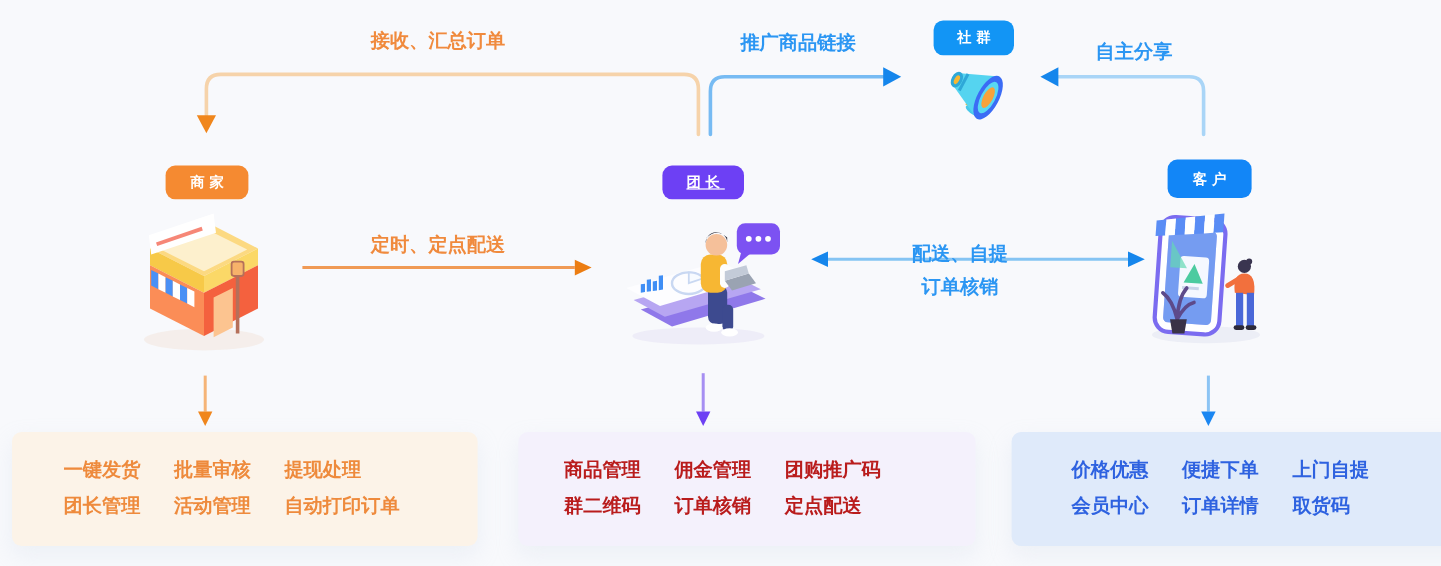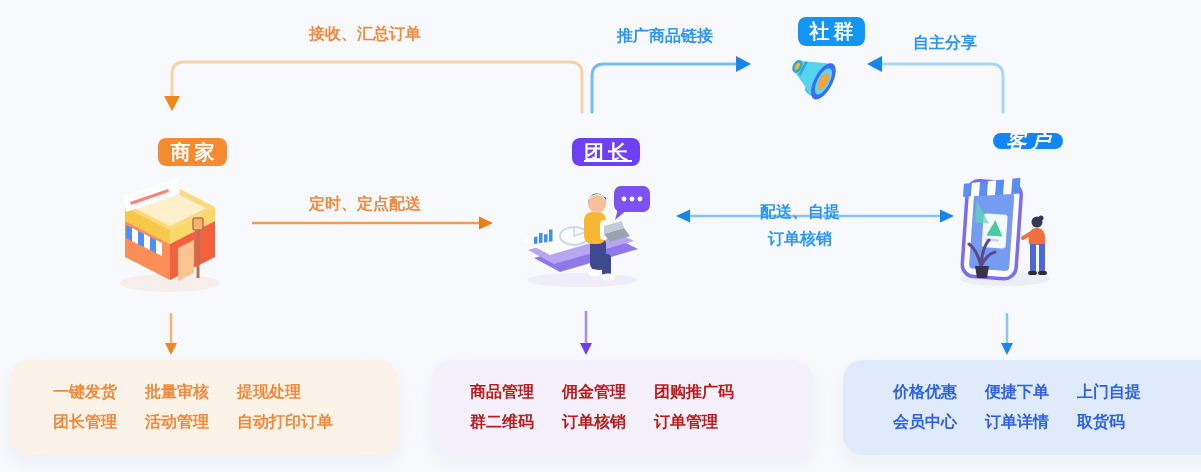--- a/index.html
+++ b/index.html
@@ -14,44 +14,43 @@
     overflow:hidden;
   }
   .abs{position:absolute;}
   svg{display:block;}
   
   .connectors{position:absolute;left:0;top:0;width:1201px;height:472px;pointer-events:none;}
   
   .badge{
     position:absolute;
     display:flex;align-items:center;justify-content:center;
-    color:#fff;font-size:20px;font-weight:bold;
+    color:#fff;font-size:12px;font-weight:bold;
     letter-spacing:4px;text-indent:4px;
     border-radius:8px;
-    margin-left:20px;
   }
   .badge-merchant{left:138px;top:138px;width:69px;height:28px;background:#f58a31;text-align:right;}
   .badge-leader{left:552px;top:138px;width:68px;height:28px;background:#6d40f4;text-decoration:underline;}
-  .badge-customer{left:973px;top:133px;width:70px;height:16px;background:#1286f7;font-style:italic;}
+  .badge-customer{left:973px;top:133px;width:70px;height:32px;background:#1286f7;}
   .badge-community{left:778px;top:17px;width:67px;height:29px;background:#1295f5;}
   
   .flow-label{
     position:absolute;font-size:16px;font-weight:bold;text-align:center;
   }
   .lbl-orange{color:#f08a3d;}
   .lbl-blue{color:#2b96f3;}
   .lbl-receive{left:280px;top:24px;width:170px;}
   .lbl-promote{left:590px;top:26px;width:150px;}
   .lbl-share{left:870px;top:33px;width:150px;}
   .lbl-schedule{left:280px;top:194px;width:170px;}
   .lbl-delivery{left:720px;top:185px;width:160px;margin-top:17px;}
   .lbl-verify{left:720px;top:229px;width:160px;}
   
   .panel{
-    position:absolute;top:360px;height:95px;border-radius:20px;
+    position:absolute;top:360px;height:95px;border-radius:8px;
     display:flex;flex-direction:column;justify-content:center;
     gap:9px;font-size:16px;font-weight:bold;
     box-shadow:0 8px 18px rgba(205,214,233,.25);
   }
   .panel .row{display:flex;gap:28px;}
   .panel-merchant{left:10px;width:345px;background:#fcf3e8;color:#ee8a3c;padding-left:43px;}
   .panel-leader{left:432px;width:343px;background:#f4f1fc;color:#b91c1c;padding-left:38px;}
   .panel-customer{left:843px;width:347px;background:#dfeafa;color:#2e62e0;padding-left:50px;}
   .panel span{white-space:nowrap;}
 </style>
@@ -238,21 +237,21 @@
 
   <div class="panel panel-leader">
     <div class="row">
       <span>商品管理</span>
       <span>佣金管理</span>
       <span>团购推广码</span>
     </div>
     <div class="row">
       <span>群二维码</span>
       <span>订单核销</span>
-      <span>订单管理</span>
+      <span>定点配送</span>
     </div>
   </div>
 
   <div class="panel panel-customer">
     <div class="row">
       <span>价格优惠</span>
       <span>便捷下单</span>
       <span>上门自提</span>
     </div>
     <div class="row">

